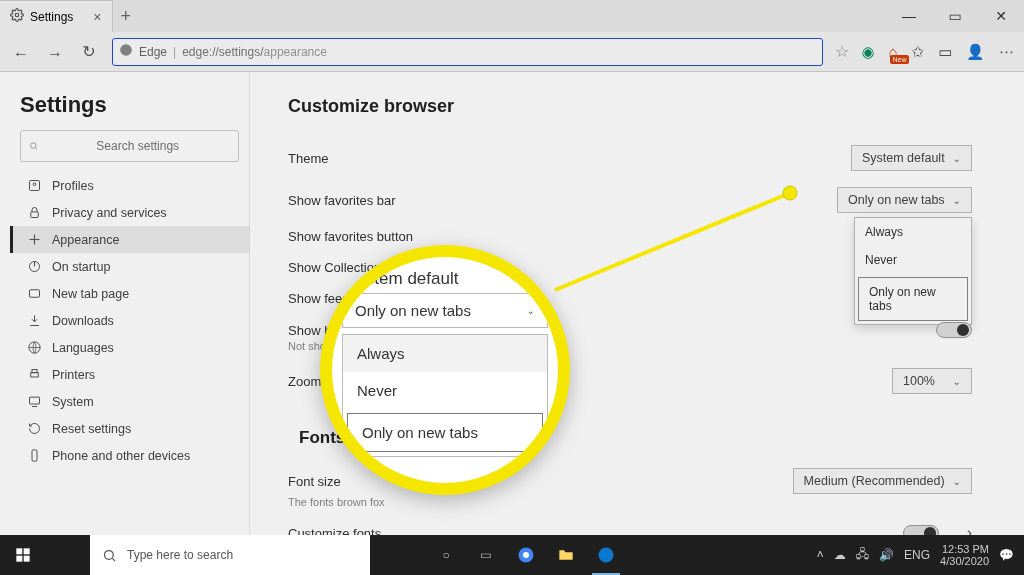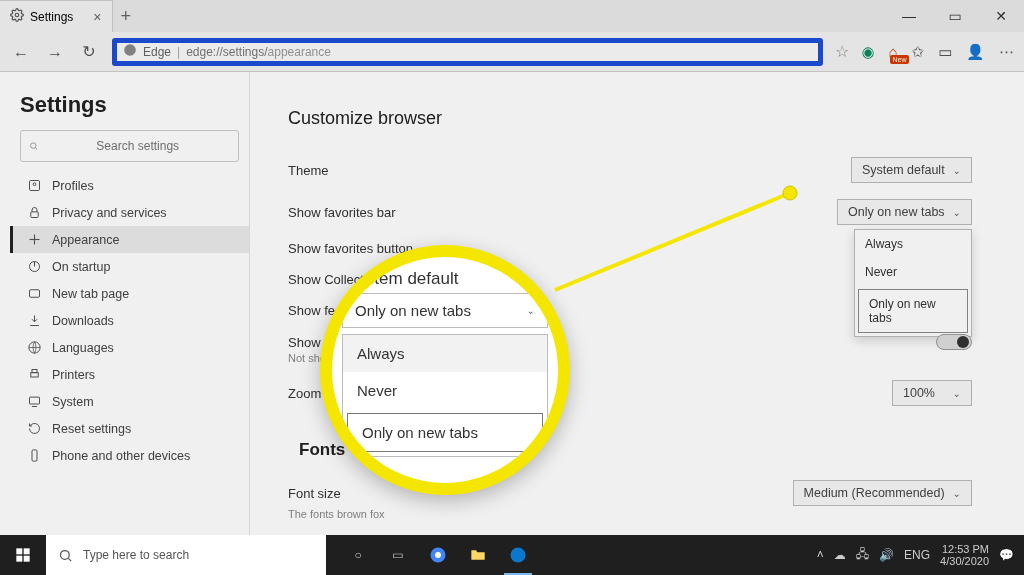--- a/index.html
+++ b/index.html
@@ -7,40 +7,40 @@
   
   .window-bar { height:32px; background:#e9e9e9; display:flex; align-items:center; }
   .tab { height:100%; display:flex; align-items:center; gap:6px; padding:0 10px; background:#f3f3f3; border-top:1px solid #ccc; border-right:1px solid #ccc; font-size:12px; }
   .tab-icon svg { width:14px; height:14px; }
   .tab-close { margin-left:14px; font-size:14px; color:#666; cursor:pointer; }
   .plus { margin-left:8px; font-size:18px; color:#666; cursor:pointer; }
   .win-ctrls { margin-left:auto; display:flex; }
   .win-btn { width:46px; height:32px; display:flex; align-items:center; justify-content:center; font-size:14px; color:#333; cursor:pointer; }
   .addr-bar { height:40px; background:#f3f3f3; display:flex; align-items:center; padding:0 10px; gap:12px; border-bottom:1px solid #d0d0d0; }
   .nav-btn { width:22px; height:22px; display:flex; align-items:center; justify-content:center; color:#555; cursor:pointer; }
-  .url-box { flex:1; display:flex; align-items:center; height:28px; border:5px solid #1d4ed8; border-radius:3px; background:#fafafa; padding:0 6px; gap:6px; font-size:12px; color:#555; }
+  .url-box { flex:1; display:flex; align-items:center; height:28px; border:1px solid #1d4ed8; border-radius:3px; background:#fafafa; padding:0 6px; gap:6px; font-size:12px; color:#555; }
   .url-box .prefix { color:#666; }
   .url-box .sep  { color:#aaa; }
   .url-box .path { color:#777; }
   .addr-icons { display:flex; gap:14px; align-items:center; color:#555; font-size:15px; }
   .addr-icons > span { cursor:pointer; position:relative; }
   .badge-red { font-size:7px; color:#fff; background:#d83b01; padding:1px 2px; border-radius:2px; position:absolute; bottom:-4px; left:2px; }
   
   .content { display:flex; height:calc(100% - 72px - 40px); background:#fff; }
   .sidebar { width:250px; border-right:1px solid #e5e5e5; padding:14px 0 14px 10px; }
   .sidebar h1 { font-size:22px; font-weight:600; margin:6px 10px 12px; color:#222; }
   .search-box { margin:0 10px 10px; height:32px; border:1px solid #ccc; border-radius:3px; display:flex; align-items:center; padding:0 8px; gap:8px; color:#888; }
   .search-box svg { width:14px; height:14px; }
   .search-box input { border:none; outline:none; width:100%; font-size:12px; color:#333; background:transparent;margin-left:48px; }
   .side-item { display:flex; align-items:center; gap:10px; padding:6px 14px; font-size:12.5px; color:#444; cursor:pointer; border-left:3px solid transparent; }
   .side-item svg { width:15px; height:15px; color:#555; }
   .side-item.active { background:#eaeaea; border-left-color:#222; font-weight:500; }
   
   .main { flex:1; padding:20px 52px 0 38px; color:#222; overflow:hidden; }
-  .main h2 { font-size:18px; font-weight:400; margin:16px 0 20px; }
+  .main h2 { font-size:18px; font-weight:700; margin:4px 0 20px; }
   .row { display:flex; align-items:center; padding:8px 0; font-size:13px; color:#333; }
   .row .label { flex:1; }
   .sub   { font-size:11px; color:#888; margin-top:-6px; margin-bottom:8px; }
   .select-btn { border:1px solid #bbb; background:#f7f7f7; padding:5px 10px; font-size:12.5px; color:#444; cursor:pointer; display:flex; gap:8px; align-items:center; min-width:80px; justify-content:space-between; }
   .select-btn.wide { min-width:170px; }
   .chev { font-size:10px; color:#666; }
   .toggle-track { width:36px; height:16px; border-radius:10px; background:#ddd; border:1px solid #999; position:relative; }
   .toggle-track::after { content:""; position:absolute; right:2px; top:1px; width:12px; height:12px; border-radius:50%; background:#333; }
   .main h3 { font-size:17px; font-weight:600; margin:26px 11px 12px; }
   .row .go { font-size:16px; color:#555; }
@@ -57,21 +57,21 @@
   .lens-select { border:1px solid #bbb; background:#fff; padding:8px 12px; margin:4px 0; display:flex; justify-content:space-between; align-items:center; }
   .lens-label { padding:4px 4px 0; font-size:17px; }
   .lens-menu { border:1px solid #bbb; margin-top:6px; }
   .lens-opt { padding:10px 14px; font-size:15px; }
   .lens-opt.hov { background:#f2f2f2; }
   .lens-opt.sel { border:1px solid #777; margin:4px; }
   
   svg.connector { position:absolute; left:0; top:0; pointer-events:none; }
   .dot { fill:#f5e600; stroke:#cfc300; stroke-width:1; }
   
-  .taskbar { position:absolute; bottom:0; left:0; width:100%; height:40px; background:#1f1f1f; display:flex; align-items:center; color:#fff; font-size:12px; }
+  .taskbar { position:absolute; bottom:0; left:0; width:100%; height:40px; background:#1f1f1f; display:flex; align-items:center; color:#fff; font-size:12px;gap:44px; }
   .start { width:46px; height:100%; display:flex; align-items:center; justify-content:center; cursor:pointer; }
   .start svg { width:16px; height:16px; }
   .task-search { flex:0 0 280px; height:100%; background:#fff; display:flex; align-items:center; padding:0 12px; gap:10px; color:#555; }
   .task-search svg { width:15px; height:15px; }
   .task-icons { display:flex; align-items:center; height:100%; margin-left:12px; }
   .tb-icon { width:40px; height:100%; display:flex; align-items:center; justify-content:center; cursor:pointer; color:#ccc; position:relative; }
   .tb-icon.active-task::after { content:""; position:absolute; bottom:0; left:6px; right:6px; height:2px; background:#76b9ed; }
   .tray { margin-left:auto; display:flex; align-items:center; gap:10px; padding-right:10px; color:#ccc; }
   .tray span { cursor:pointer; font-size:12px; }
   .clock { text-align:right; line-height:1.1; font-size:11px; }

